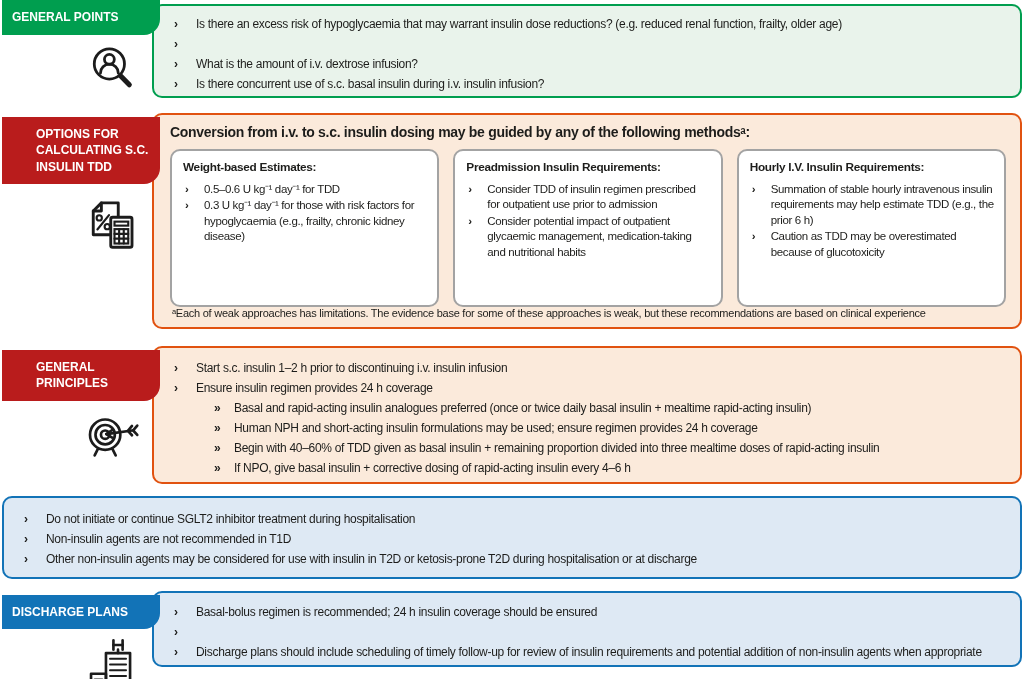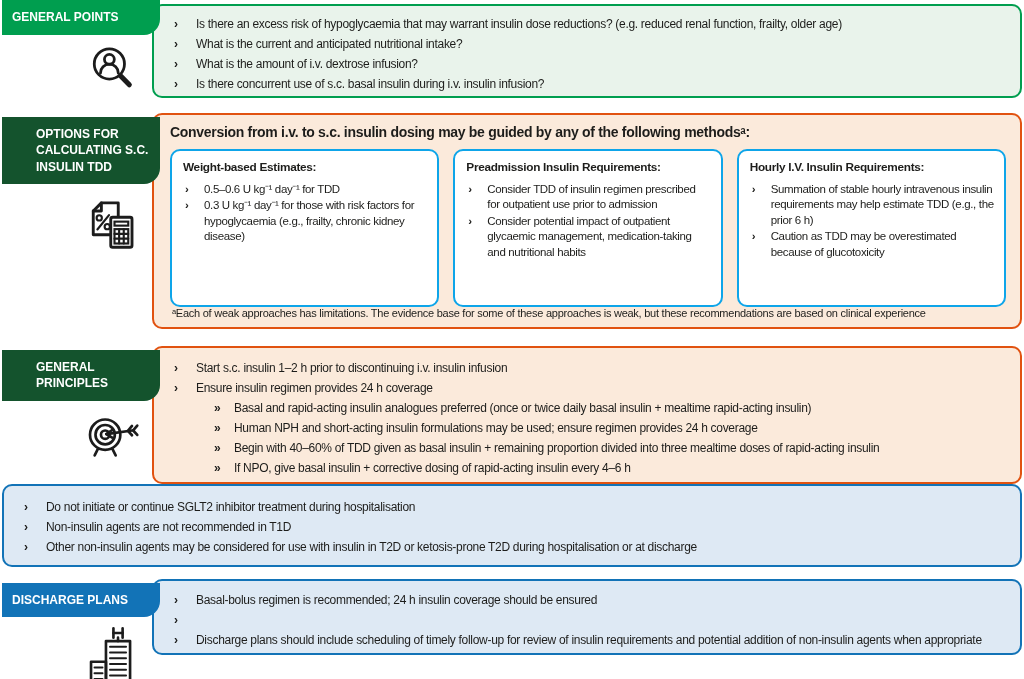--- a/index.html
+++ b/index.html
@@ -6,51 +6,51 @@
   html,body { width:1024px; height:679px; }
   body {
     font-family:"Liberation Sans", sans-serif;
     background:#ffffff; color:#1d1d1b;
     overflow:hidden;
   }
   .page { width:1024px; height:526px; padding:0 2px; position:relative; }
   .row { display:flex; align-items:flex-start; }
   .row-1 { margin-bottom:14px; }
   .row-2 { margin-bottom:17px; }
-  .row-3 { }
+  .row-3 { margin-bottom:12px; }
   .row-4 { margin-bottom:12px; }
   .left { width:150px; flex:0 0 150px; position:relative; z-index:2; display:flex; flex-direction:column; }
   .tab {
     width:158px; color:#fff; font-weight:bold; font-size:12px; line-height:1.38;
     padding:9px 8px 9px 10px; border-radius:0 0 16px 0; letter-spacing:0;
   }
   .tab.offset { margin-top:4px; }
   .tab.green { background:#009E4F; }
-  .tab.orange { background:#14532d;padding-left:34px; }
+  .tab.orange { background:#b91c1c;padding-left:34px; }
   .tab.blue { background:#1273B7; }
   .icon-wrap { display:flex; justify-content:flex-end; padding-right:10px; }
   .right { flex:1; position:relative; z-index:1; }
   .box { border:2px solid; border-radius:10px; width:100%; }
   .box.green { border-color:#009E4F; background:#E9F3EB; }
   .box.orange { border-color:#E15210; background:#FBEADB; }
   .box.blue { border-color:#1273B7; background:#DEE9F4; }
   .box-1 { margin-top:4px; height:94px; }
   .box-2 { height:216px; display:flex; flex-direction:column; padding:10px 14px 8px 16px; }
   .box-3 { height:138px; }
   .box-4 { height:83px; }
   .box-5 { height:76px; }
   .bullets { padding:9px 12px 8px 14px; display:flex; flex-direction:column; gap:2px; }
   .b { display:flex; align-items:flex-start; font-size:12px; line-height:18px; letter-spacing:-0.3px; }
   .b .m { flex:0 0 28px; padding-left:6px; font-weight:bold; }
   .b.l2 { margin-left:40px; }
   .b.l2 .m { flex:0 0 26px; }
   .intro { font-weight:bold; font-size:14px; letter-spacing:-0.3px; line-height:15px; }
   .cards { display:flex; gap:14px; margin-top:9px; flex:1; align-items:stretch; }
   .card {
-    flex:1; background:#ffffff; border:2px solid #0ea5e9; border-radius:10px;
+    flex:1; background:#ffffff; border:2px solid #a3a3a3; border-radius:10px;
     padding:9px 10px 8px 11px;
   }
   .card-title { font-weight:bold; font-size:11.8px; letter-spacing:-0.3px; margin-bottom:8px; }
   .card .b { font-size:11.5px; line-height:15.5px; letter-spacing:-0.35px; margin-bottom:1px; }
   .card .b .m { flex:0 0 21px; padding-left:2px; }
   .footnote { font-size:11px; letter-spacing:-0.25px; margin-top:auto; padding-left:2px; }
   svg { display:block; }
   svg .st { fill:none; stroke:#1c1c1c; stroke-width:2.3; stroke-linecap:round; stroke-linejoin:round; }
   svg .thin { fill:none; stroke:#1c1c1c; stroke-width:1.7; stroke-linecap:round; }
   svg .thick { fill:none; stroke:#1c1c1c; stroke-width:4.2; stroke-linecap:round; }
@@ -77,21 +77,20 @@
     </div>
     <div class="right">
       <div class="box green box-1">
         <div class="bullets">
           <div class="b">
               <span class="m">›</span>
               <span class="t">Is there an excess risk of hypoglycaemia that may warrant insulin dose reductions? (e.g. reduced renal function, frailty, older age)</span>
             </div>
           <div class="b">
               <span class="m">›</span>
-              <span class="t">What is the current and anticipated nutritional intake?</span>
             </div>
           <div class="b">
               <span class="m">›</span>
               <span class="t">What is the amount of i.v. dextrose infusion?</span>
             </div>
           <div class="b">
               <span class="m">›</span>
               <span class="t">Is there concurrent use of s.c. basal insulin during i.v. insulin infusion?</span>
             </div>
         </div>

